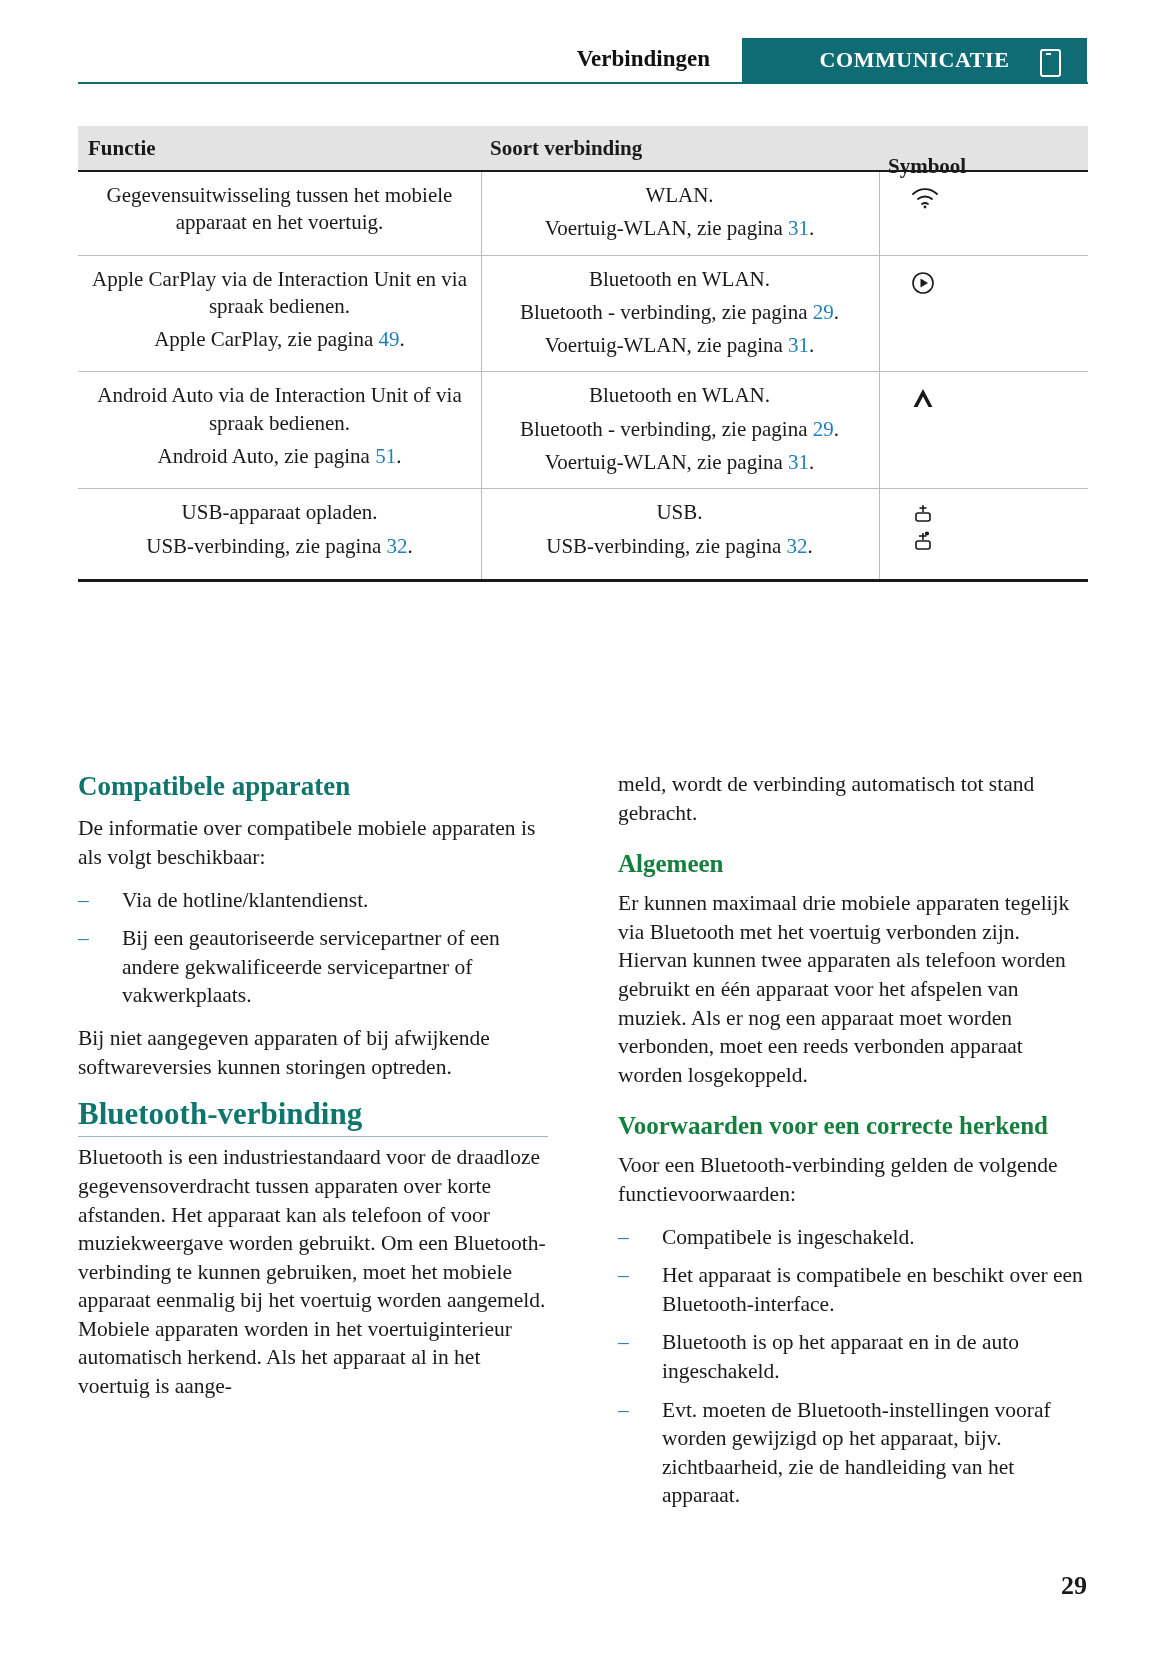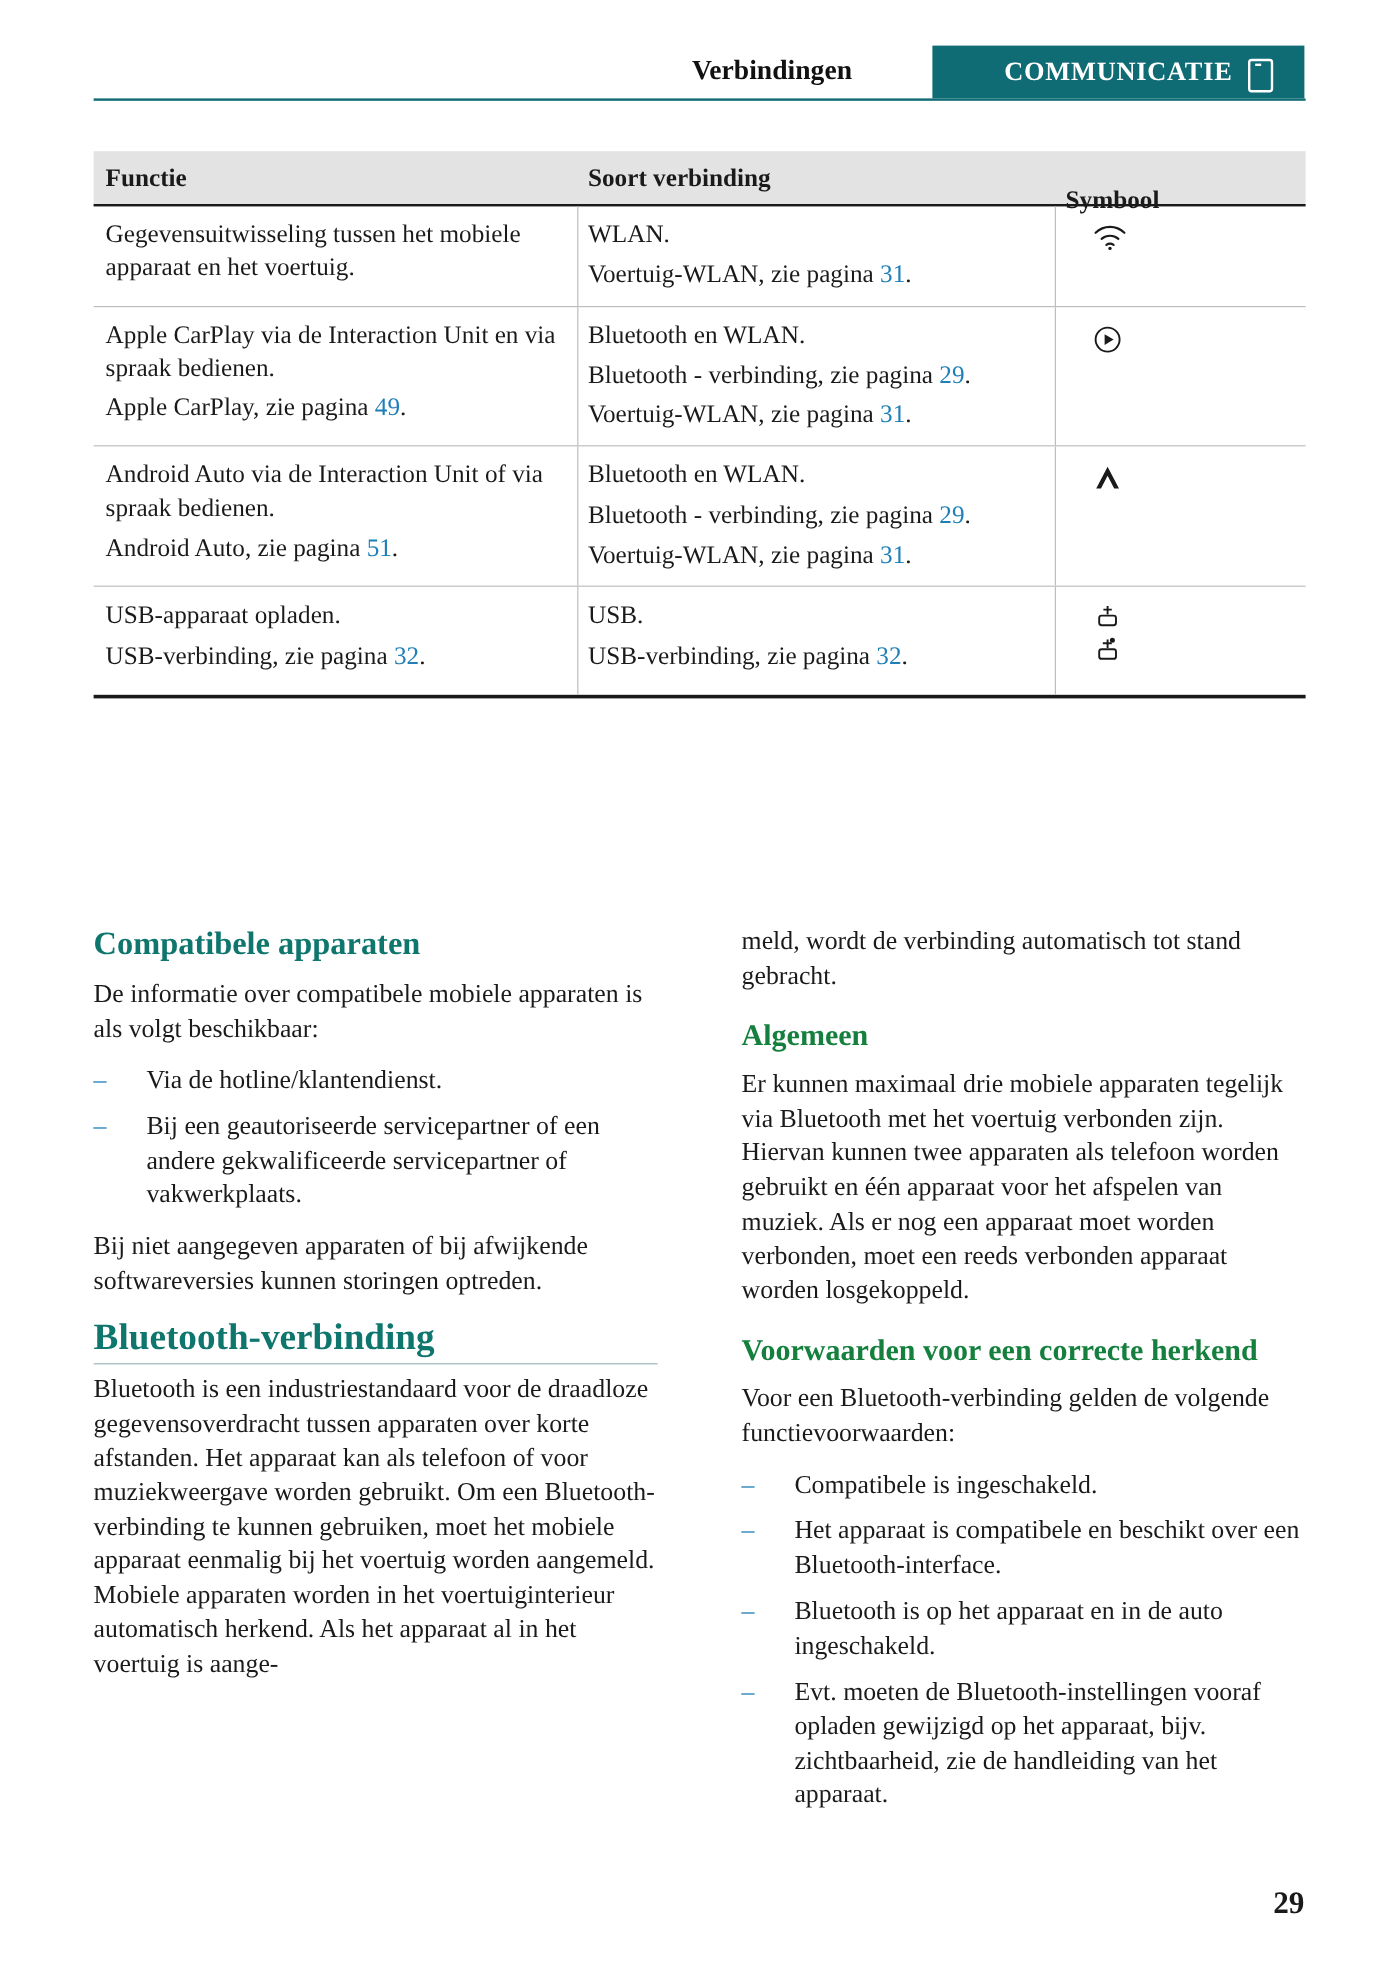--- a/index.html
+++ b/index.html
@@ -43,21 +43,21 @@
     top: 8px;
     font-size: 23px;
     font-weight: bold;
     color: #111;
     white-space: nowrap;
   }
   .header-tab {
     position: absolute;
     right: 78px;
     top: 0;
-    width: 310px;
+    width: 345px;
     height: 44px;
     background: #0f6b74;
     color: #ffffff;
     display: flex;
     align-items: center;
     justify-content: center;
   }
   .header-tab-label {
     font-size: 22px;
     font-weight: bold;
@@ -102,20 +102,21 @@
   .table-head .col-1,
   .table-head .col-2,
   .table-head .col-3 {
     font-size: 21px;
     font-weight: bold;
   }
   .table-row {
     display: flex;
     border-bottom: 1px solid #bdbdbd;
     min-height: 64px;
+    text-align: center;
   }
   .table-row:last-child {
     border-bottom: 3px solid #1a1a1a;
   }
   .cell {
     box-sizing: border-box;
     padding: 10px 10px 12px 10px;
     font-size: 21px;
     line-height: 1.3;
   }
@@ -331,19 +332,19 @@
     <div class="col-right">
       <p class="para">meld, wordt de verbinding automatisch tot stand gebracht.</p>
       <h3 class="sub">Algemeen</h3>
       <p class="para">Er kunnen maximaal drie mobiele apparaten tegelijk via Bluetooth met het voertuig verbonden zijn. Hiervan kunnen twee apparaten als telefoon worden gebruikt en één apparaat voor het afspelen van muziek. Als er nog een apparaat moet worden verbonden, moet een reeds verbonden apparaat worden losgekoppeld.</p>
       <h3 class="sub">Voorwaarden voor een correcte herkend</h3>
       <p class="para">Voor een Bluetooth-verbinding gelden de volgende functievoorwaarden:</p>
       <ul class="dashlist">
         <li><span class="dash">–</span><span>Compatibele is ingeschakeld.</span></li>
         <li><span class="dash">–</span><span>Het apparaat is compatibele en beschikt over een Bluetooth-interface.</span></li>
         <li><span class="dash">–</span><span>Bluetooth is op het apparaat en in de auto ingeschakeld.</span></li>
-        <li><span class="dash">–</span><span>Evt. moeten de Bluetooth-instellingen vooraf opladen gewijzigd op het apparaat, bijv. zichtbaarheid, zie de handleiding van het apparaat.</span></li>
+        <li><span class="dash">–</span><span>Evt. moeten de Bluetooth-instellingen vooraf worden gewijzigd op het apparaat, bijv. zichtbaarheid, zie de handleiding van het apparaat.</span></li>
       </ul>
     </div>
   </div>
 
   <div class="pagenum">29</div>
 </div>
 
 </body></html>

